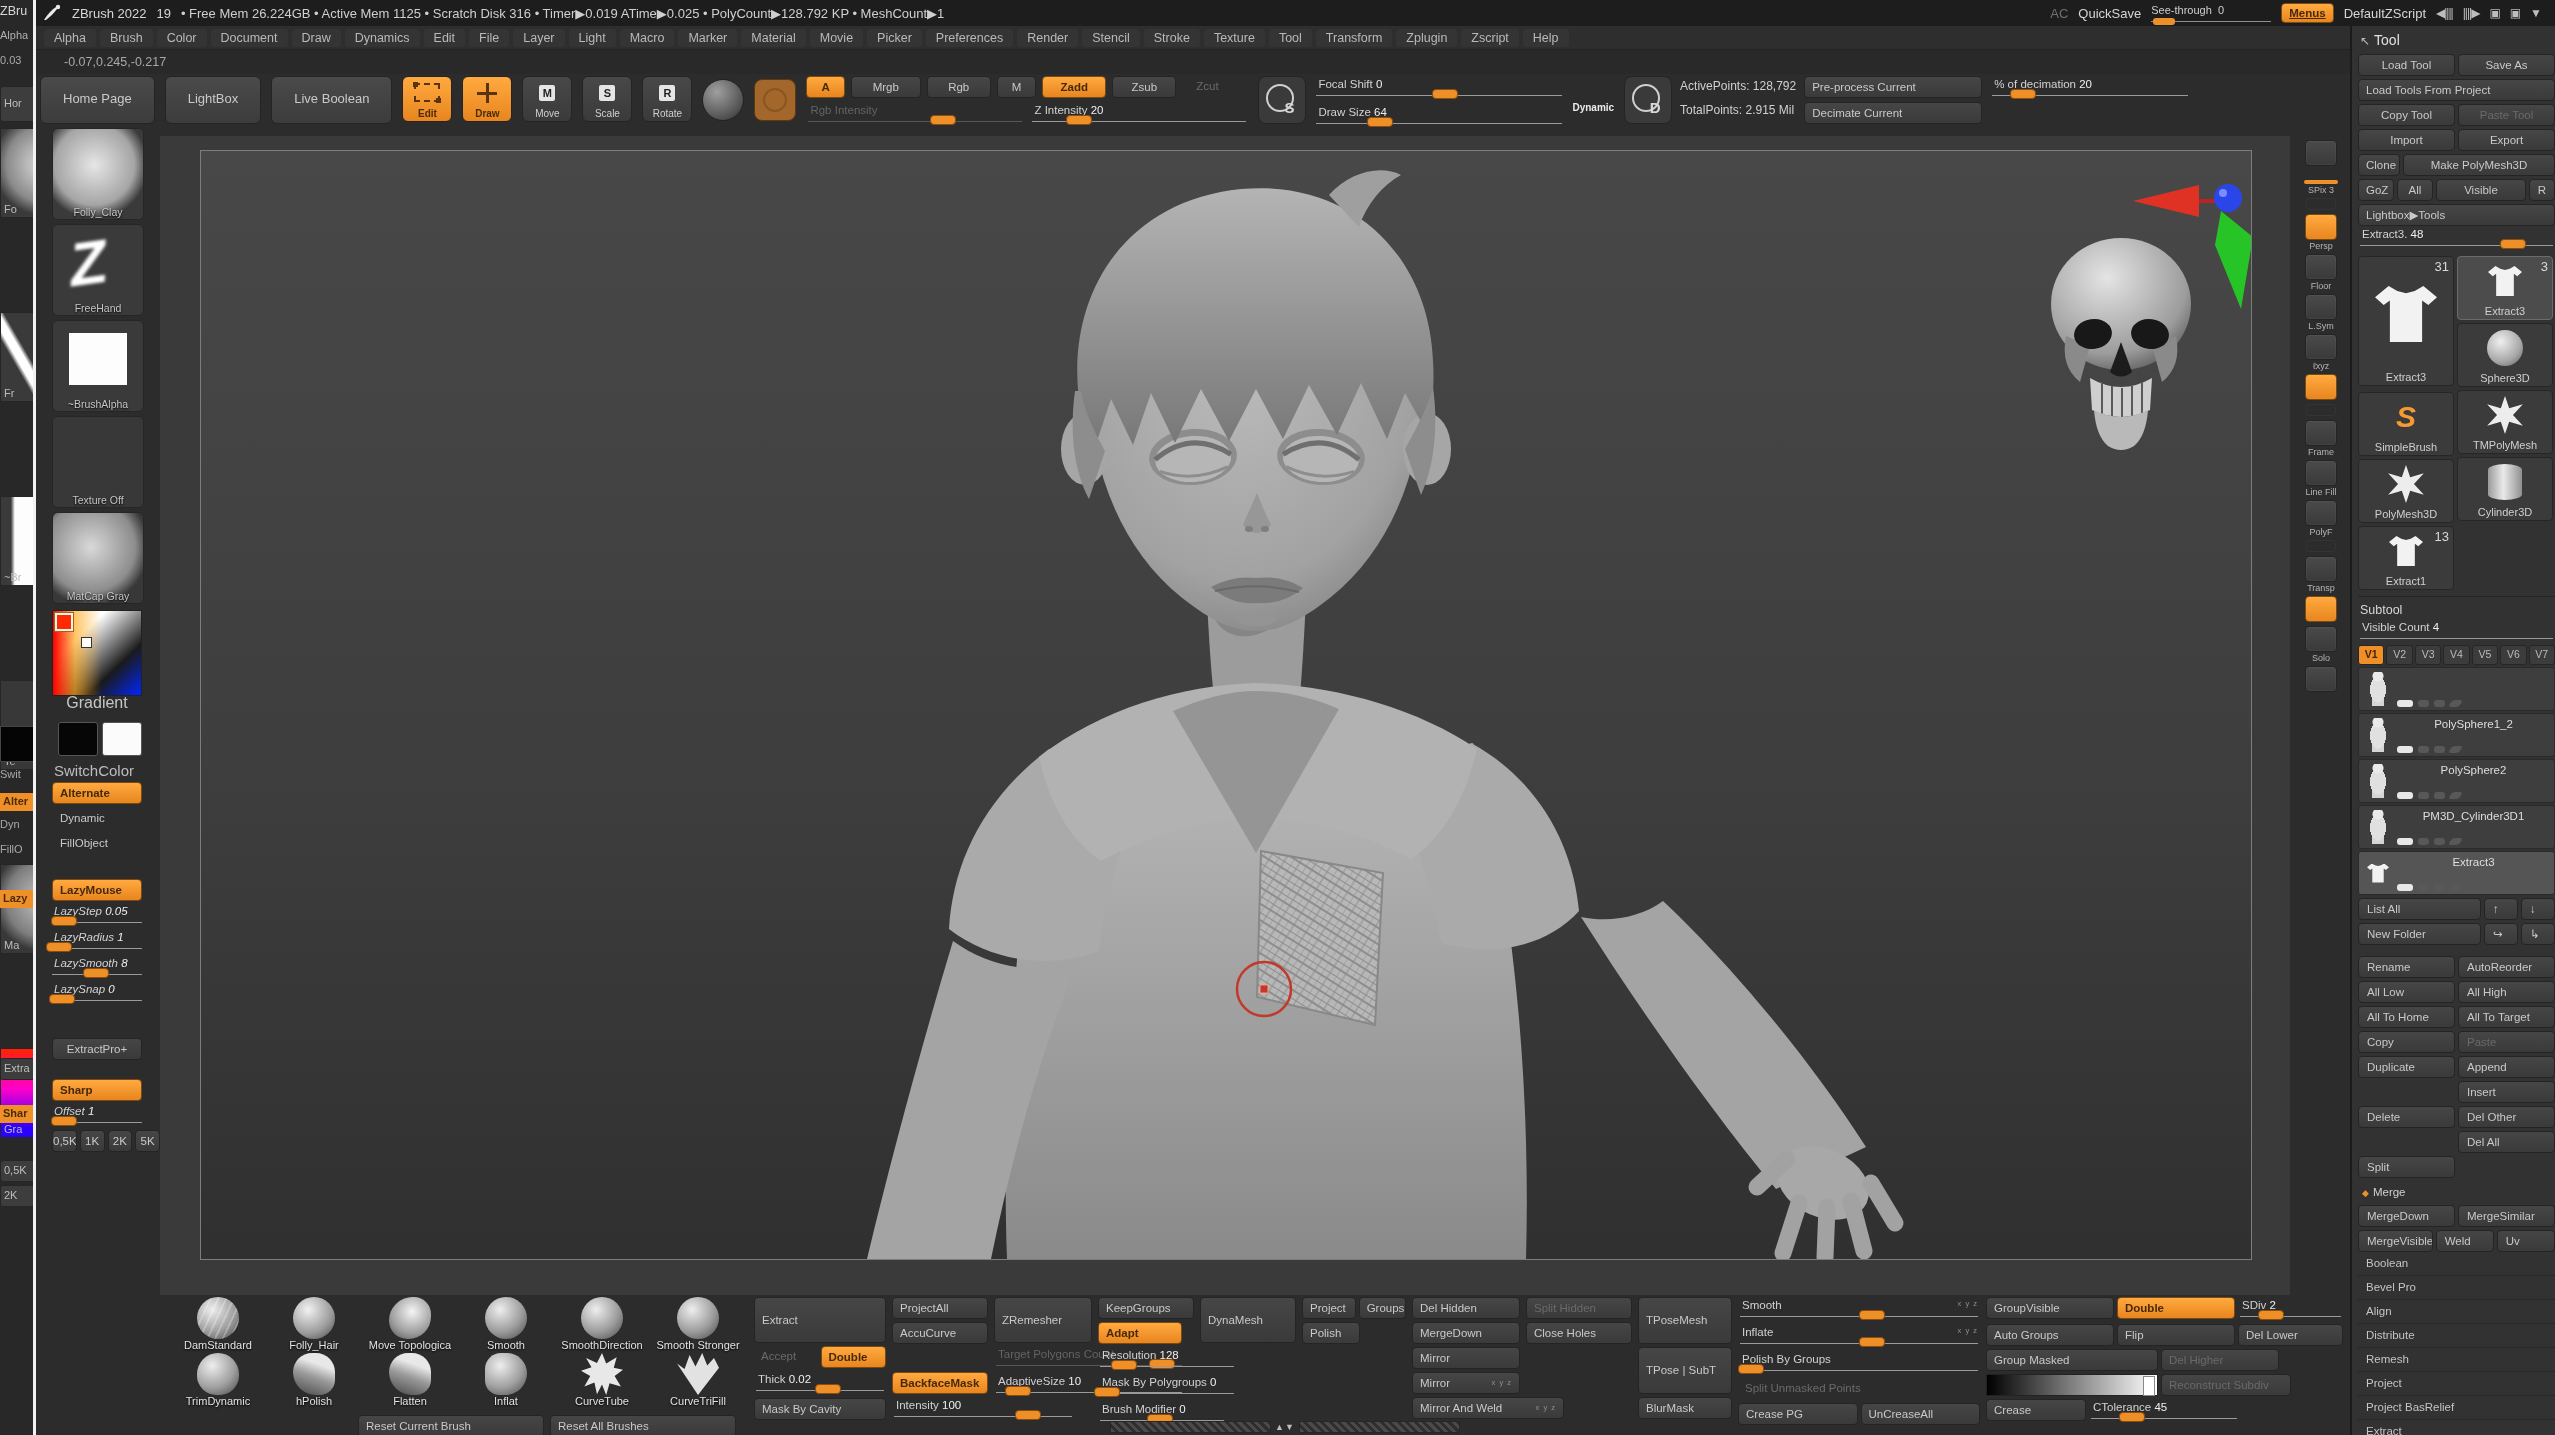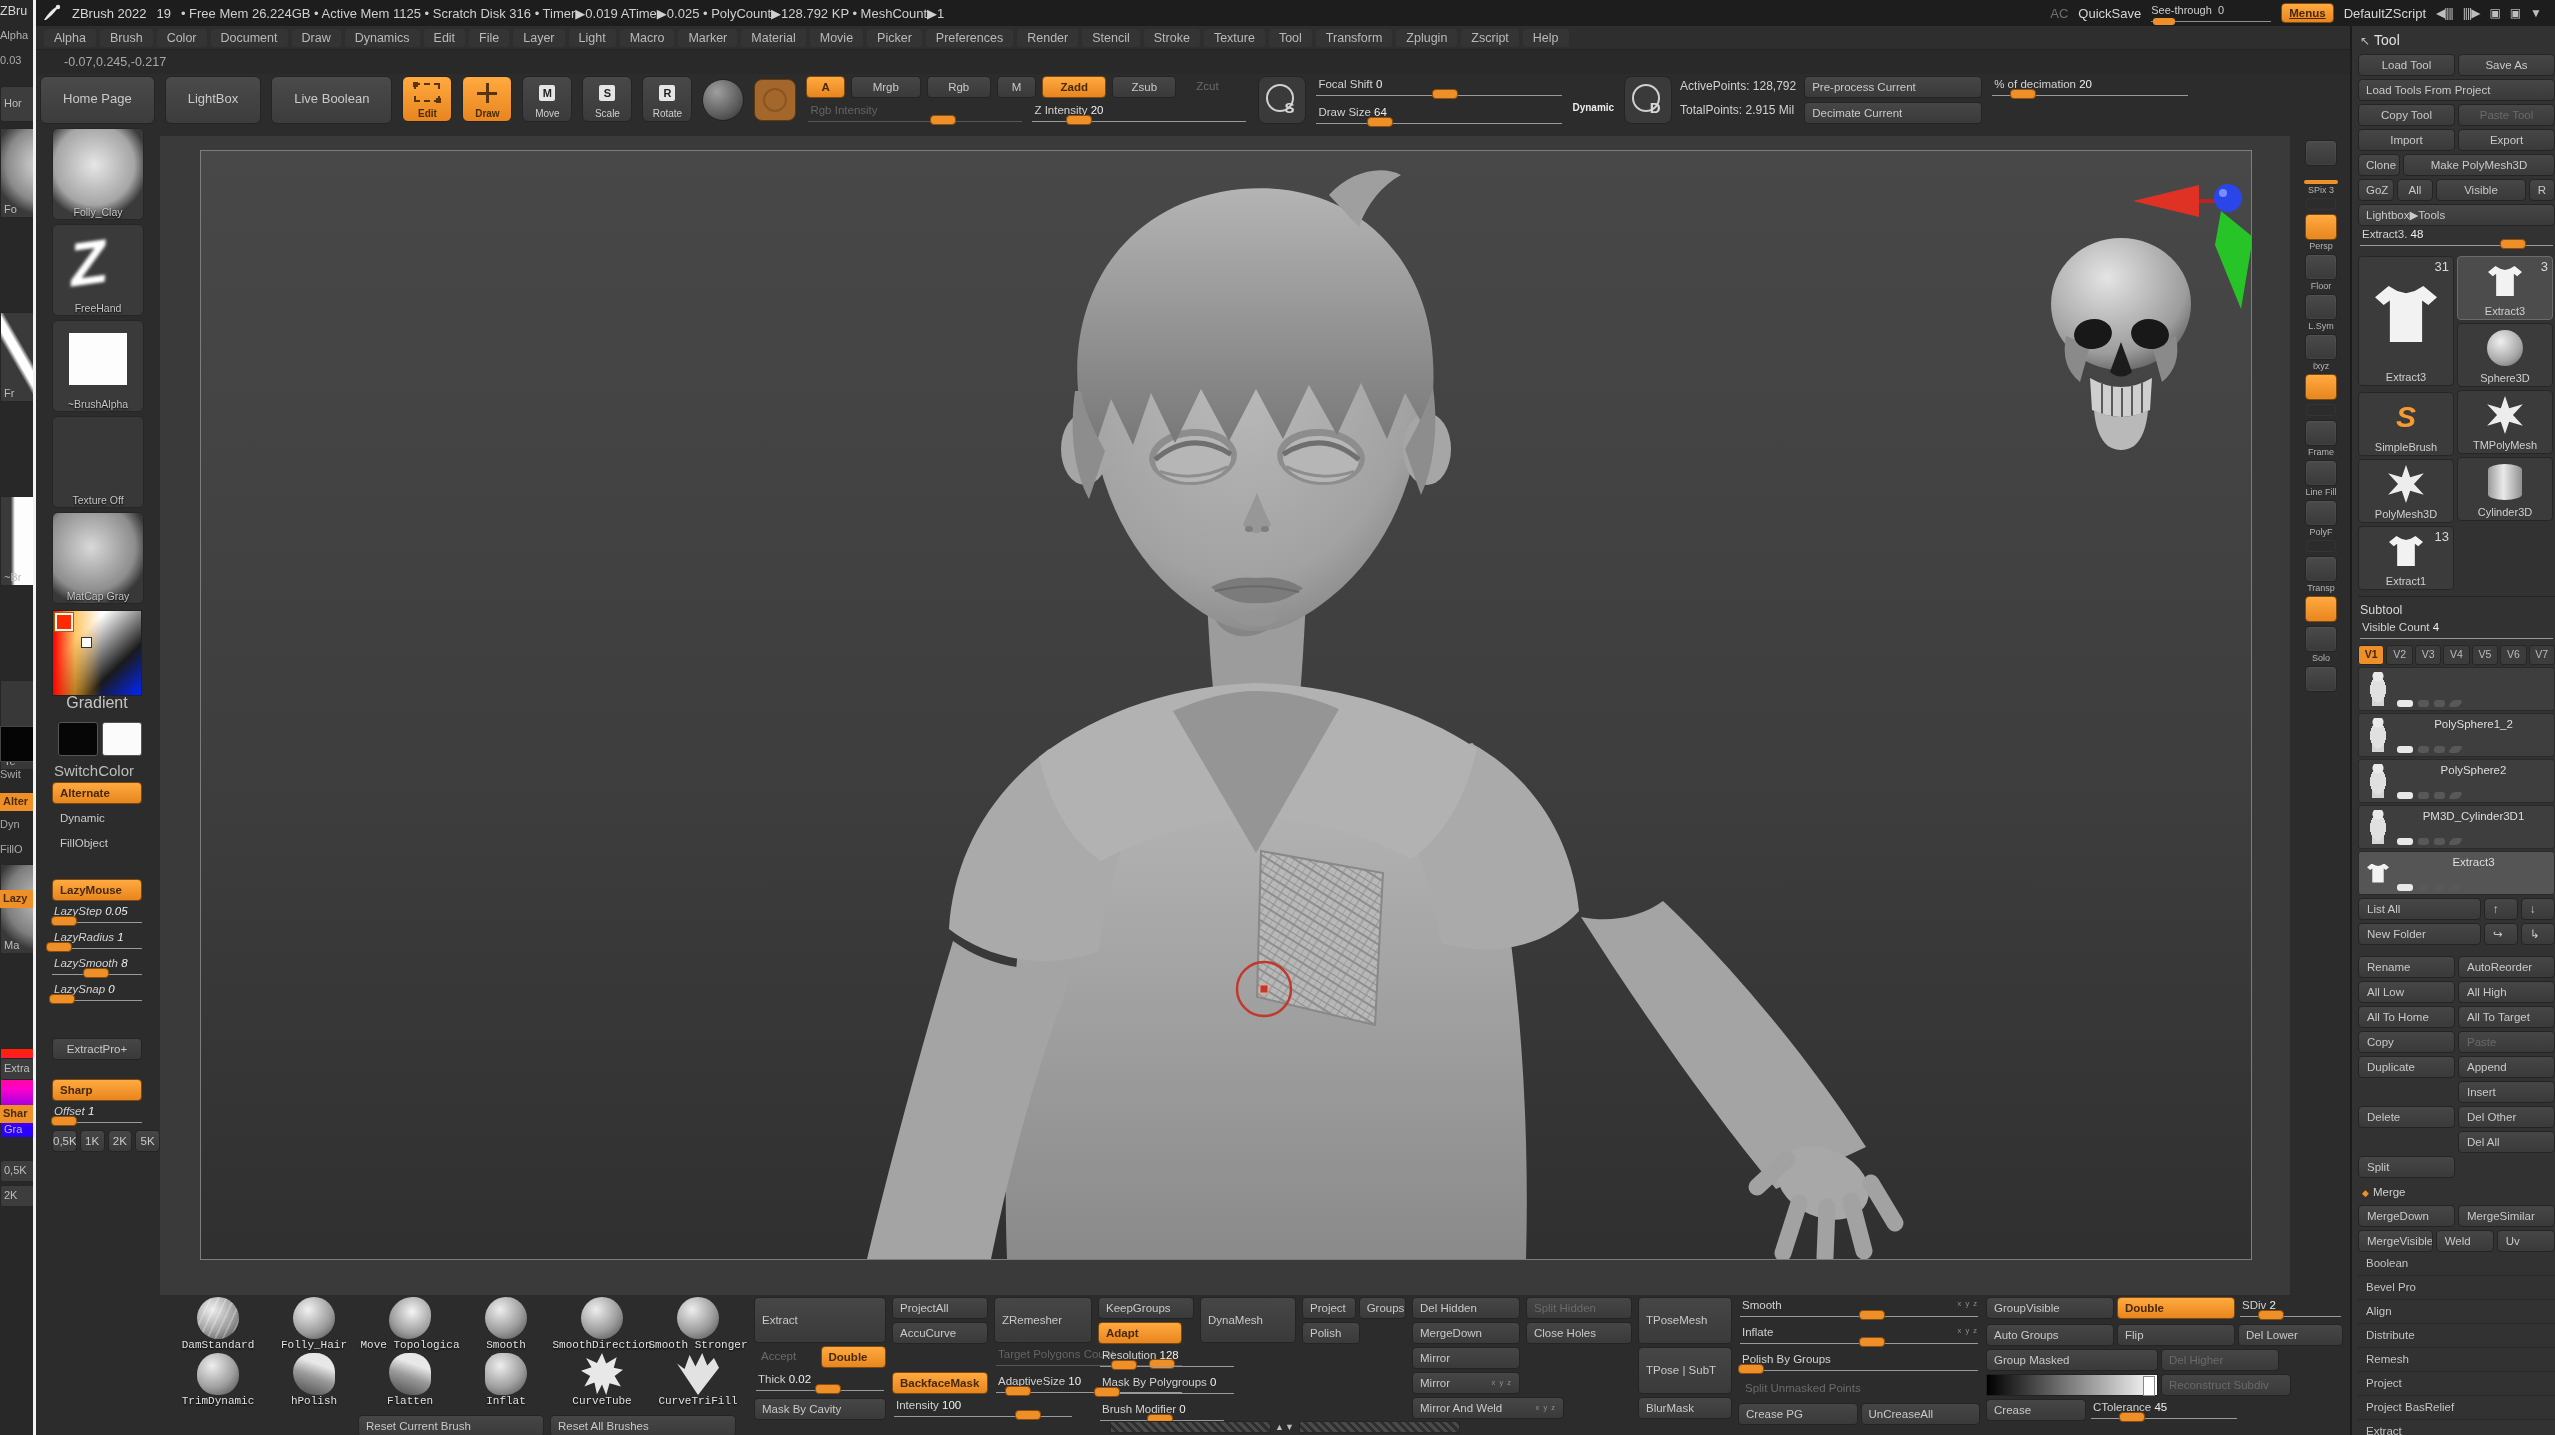--- a/index.html
+++ b/index.html
@@ -177,21 +177,21 @@
   .mi.eye{width:16px;background:#e8e8e8;}
   .mi.slash{transform:skewX(-30deg);}
   .tp-pair{display:flex;gap:3px;margin-top:3px;}
   .tp-pair .b{flex:1;text-align:left;padding-left:8px;}
   .tp-label-row{height:23px;line-height:22px;border-bottom:1px solid #272727;color:#c4c4c4;font-size:11.5px;padding-left:8px;}
   .merge-head{height:20px;line-height:20px;color:#d0d0d0;font-size:11.5px;padding-left:4px;margin-top:4px;}
   .merge-head .bullet{color:#ef8f28;margin-right:4px;font-size:9px;}
   
   #bottomtray{position:absolute;left:170px;top:1297px;width:2170px;height:136px;display:flex;gap:6px;z-index:10;}
   #bt-brushwrap{width:578px;flex:none;}
-  .bt-brow{display:flex;font-family:Liberation Mono, monospace;}
+  .bt-brow{display:flex;}
   .bcell{width:96px;height:56px;display:flex;flex-direction:column;align-items:center;flex:none;}
   .bcell .blabel{font-size:11px;color:#e2e2e2;text-shadow:0 1px 2px #000;white-space:nowrap;}
   .bk{width:42px;height:42px;border-radius:50%;background:radial-gradient(circle at 36% 30%,#eee,#a0a0a0 55%,#4f4f4f 95%);flex:none;}
   .bk.sphere-streak{background:radial-gradient(circle at 36% 30%,#eee,#a0a0a0 55%,#4f4f4f 95%),
      repeating-linear-gradient(115deg,transparent 0 5px,rgba(255,255,255,.25) 5px 7px);background-blend-mode:overlay;}
   .bk.sphere-wave{background:radial-gradient(circle at 36% 30%,#f2f2f2,#9a9a9a 60%,#4f4f4f 95%),
      repeating-linear-gradient(25deg,transparent 0 6px,rgba(0,0,0,.18) 6px 8px);}
   .bk.shell{background:radial-gradient(circle at 55% 35%,#f5f5f5,#9a9a9a 62%,#4a4a4a);border-radius:58% 42% 55% 45%;}
   .bk.sphere-rough{background:radial-gradient(circle at 36% 30%,#eee,#9d9d9d 55%,#4f4f4f 95%),
      repeating-radial-gradient(circle at 50% 20%,rgba(0,0,0,.15) 0 2px,transparent 2px 5px);}

